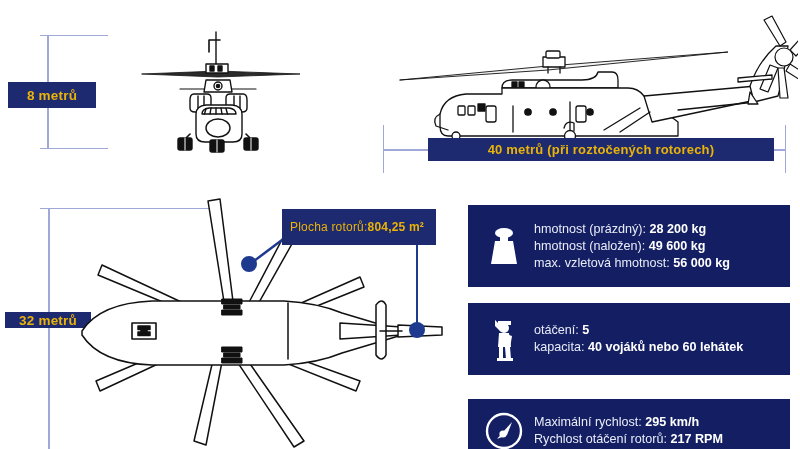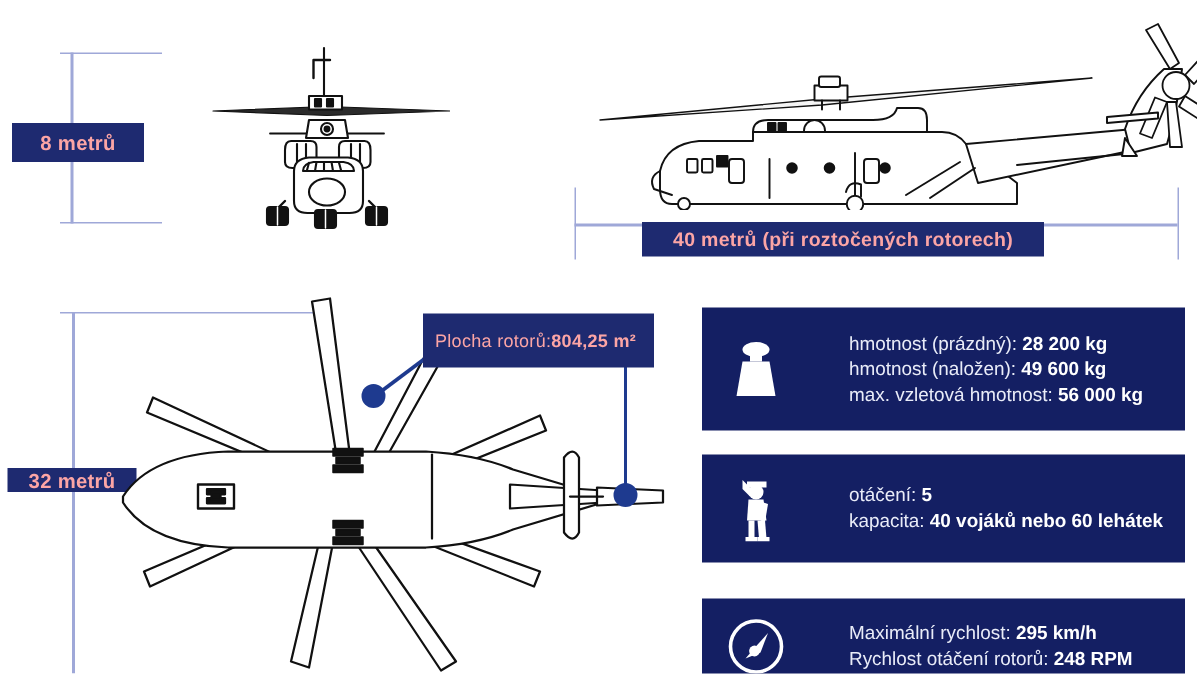--- a/index.html
+++ b/index.html
@@ -15,29 +15,29 @@
 
   
   .dim-line-v{background:#9fa8d8;width:1.5px;}
   .dim-line-h{background:#9fa8d8;height:1.5px;}
   .tick-h{background:#9fa8d8;height:1px;}
   .tick-v{background:#9fa8d8;width:1px;}
 
   
   .chip{
     background:#1e2a70;
-    color:#fca5a5;
+    color:#eab308;
     font-weight:bold;
     display:flex;align-items:center;justify-content:center;
     letter-spacing:.2px;
     box-sizing:border-box;
     white-space:nowrap;
   }
   .chip-8{left:8px;top:82px;width:88px;height:26px;font-size:13.5px;}
-  .chip-40{left:428px;top:148px;width:268px;height:23px;font-size:13px;}
+  .chip-40{left:428px;top:138px;width:346px;height:23px;font-size:13px;}
   .chip-32{left:5px;top:312px;width:86px;height:16px;font-size:13.5px;}
 
   
   .chip-callout{
     left:282px;top:209px;width:154px;height:36px;
     font-size:12px;justify-content:flex-start;padding-left:8px;
   }
   .chip-callout .lbl{font-weight:normal;}
   .chip-callout .val{font-weight:bold;margin-left:0;}
 
@@ -49,21 +49,20 @@
   
   .panel{
     position:absolute;
     left:468px;
     width:322px;
     background:#141f63;
     display:flex;
     align-items:center;
     box-sizing:border-box;
     padding-left:10px;
-    gap:32px;
   }
   .panel-weight{top:205px;height:82px;}
   .panel-crew{top:303px;height:72px;}
   .panel-speed{top:399px;height:64px;}
 
   .panel-icon{
     width:52px;min-width:52px;height:52px;
     display:flex;align-items:center;justify-content:center;
   }
   .panel-text{
@@ -329,18 +328,18 @@
         <circle cx="20" cy="24" r="3.6" fill="#ffffff"></circle>
       </svg>
     </div>
     <div class="panel-text">
       <div class="row">
         <span>Maximální rychlost: </span>
         <span class="b">295 km/h</span>
       </div>
       <div class="row">
         <span>Rychlost otáčení rotorů: </span>
-        <span class="b">248  RPM</span>
+        <span class="b">217  RPM</span>
       </div>
     </div>
   </div>
 
 </div>
 
 </body></html>

